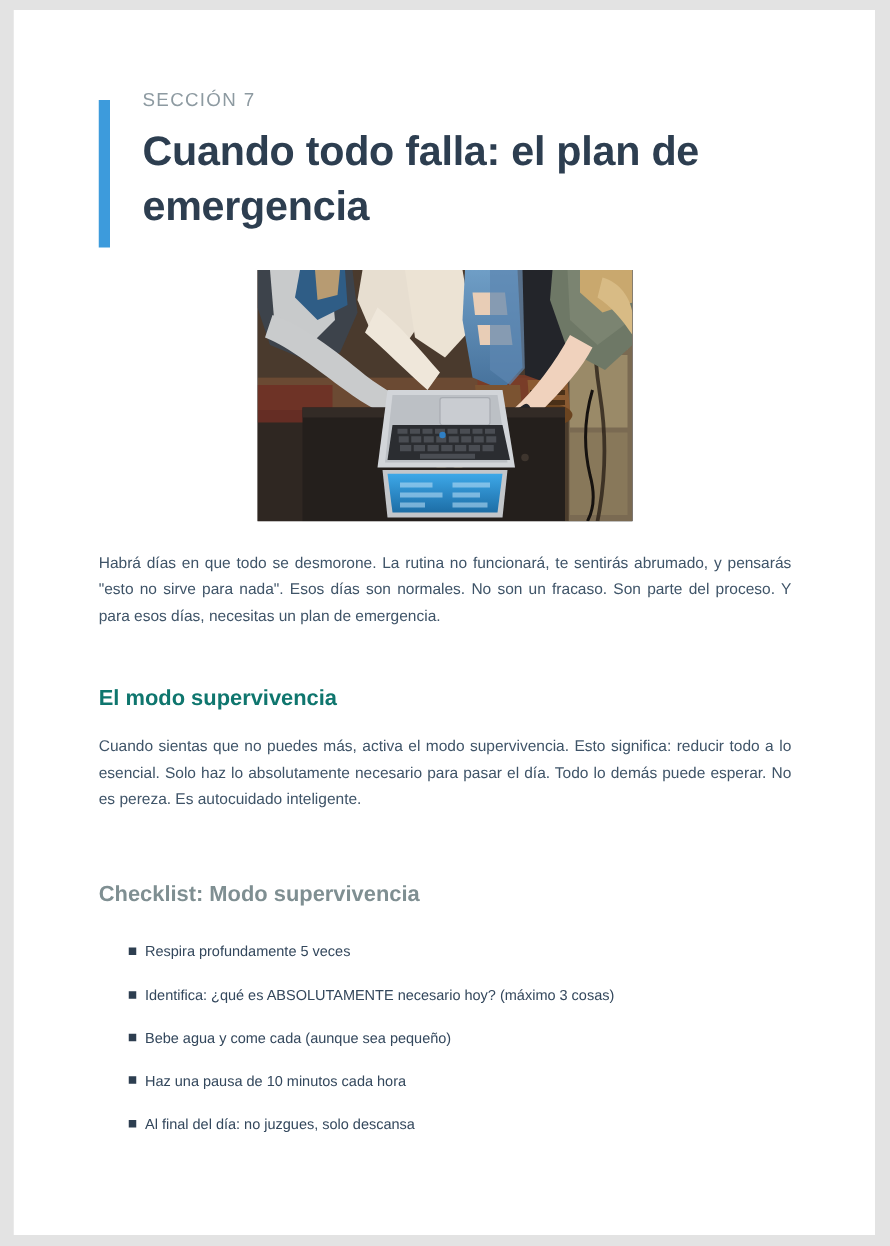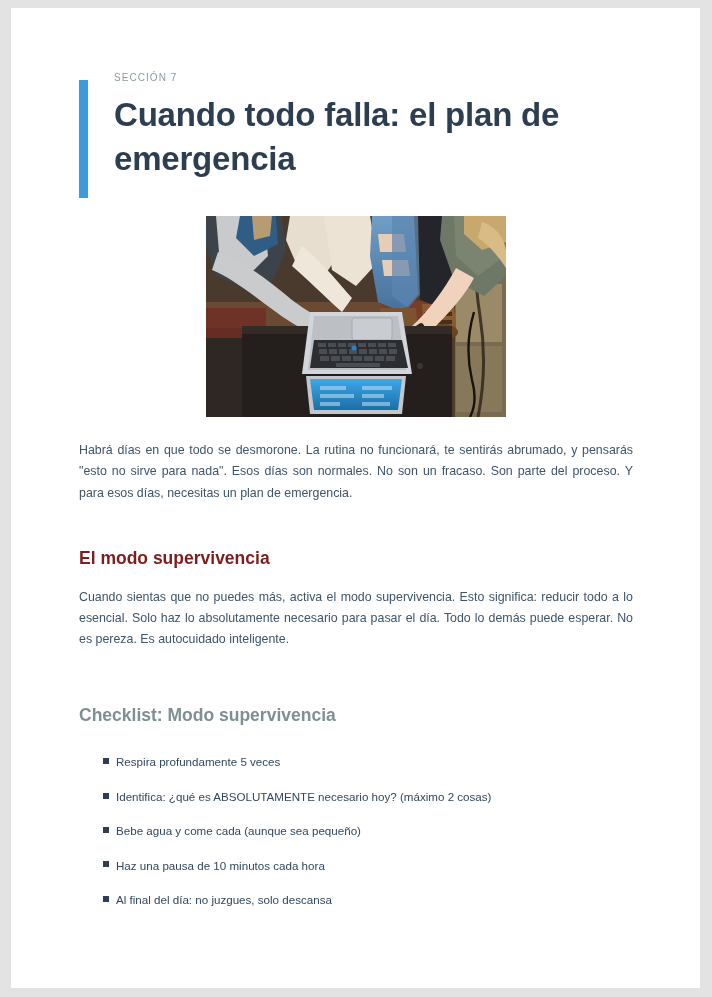--- a/index.html
+++ b/index.html
@@ -41,21 +41,21 @@
   }
   .accent-bar {
     position: absolute;
     left: 0;
     top: 8px;
     width: 9px;
     height: 118px;
     background: #3d9bdc;
   }
   .eyebrow {
-    font-size: 10px;
+    font-size: 15px;
     letter-spacing: 1.05px;
     color: #8d9aa1;
     text-transform: uppercase;
     line-height: 1.2;
     margin: 0 0 9px 0;
     font-weight: 400;
   }
   .doc-title {
     font-size: 33px;
     font-weight: bold;
@@ -86,21 +86,21 @@
     line-height: 1.72;
     color: #3f5468;
     text-align: justify;
     margin: 0;
   }
   .para-intro { margin-top: 23px; }
 
   h2.section-heading {
     font-size: 17.5px;
     font-weight: bold;
-    color: #7f1d1d;
+    color: #0f766e;
     margin: 43px 0 17px 0;
     line-height: 1.3;
   }
   h2.checklist-heading {
     font-size: 17.5px;
     font-weight: bold;
     color: #7f8f92;
     margin: 53px 0 13px 0;
     line-height: 1.3;
   }
@@ -275,21 +275,21 @@
     <p class="body-text">Cuando sientas que no puedes más, activa el modo supervivencia. Esto significa: reducir todo a lo esencial. Solo haz lo absolutamente necesario para pasar el día. Todo lo demás puede esperar. No es pereza. Es autocuidado inteligente.</p>
 
     <h2 class="checklist-heading">Checklist: Modo supervivencia</h2>
     <ul class="checklist">
       <li>
         <span class="bullet-square"></span>
         <span>Respira profundamente 5 veces</span>
       </li>
       <li>
         <span class="bullet-square"></span>
-        <span>Identifica: ¿qué es ABSOLUTAMENTE necesario hoy? (máximo 2 cosas)</span>
+        <span>Identifica: ¿qué es ABSOLUTAMENTE necesario hoy? (máximo 3 cosas)</span>
       </li>
       <li>
         <span class="bullet-square"></span>
         <span>Bebe agua y come cada (aunque sea pequeño)</span>
       </li>
       <li>
         <span class="bullet-square"></span>
         <span>Haz una pausa de 10 minutos cada hora</span>
       </li>
       <li>

